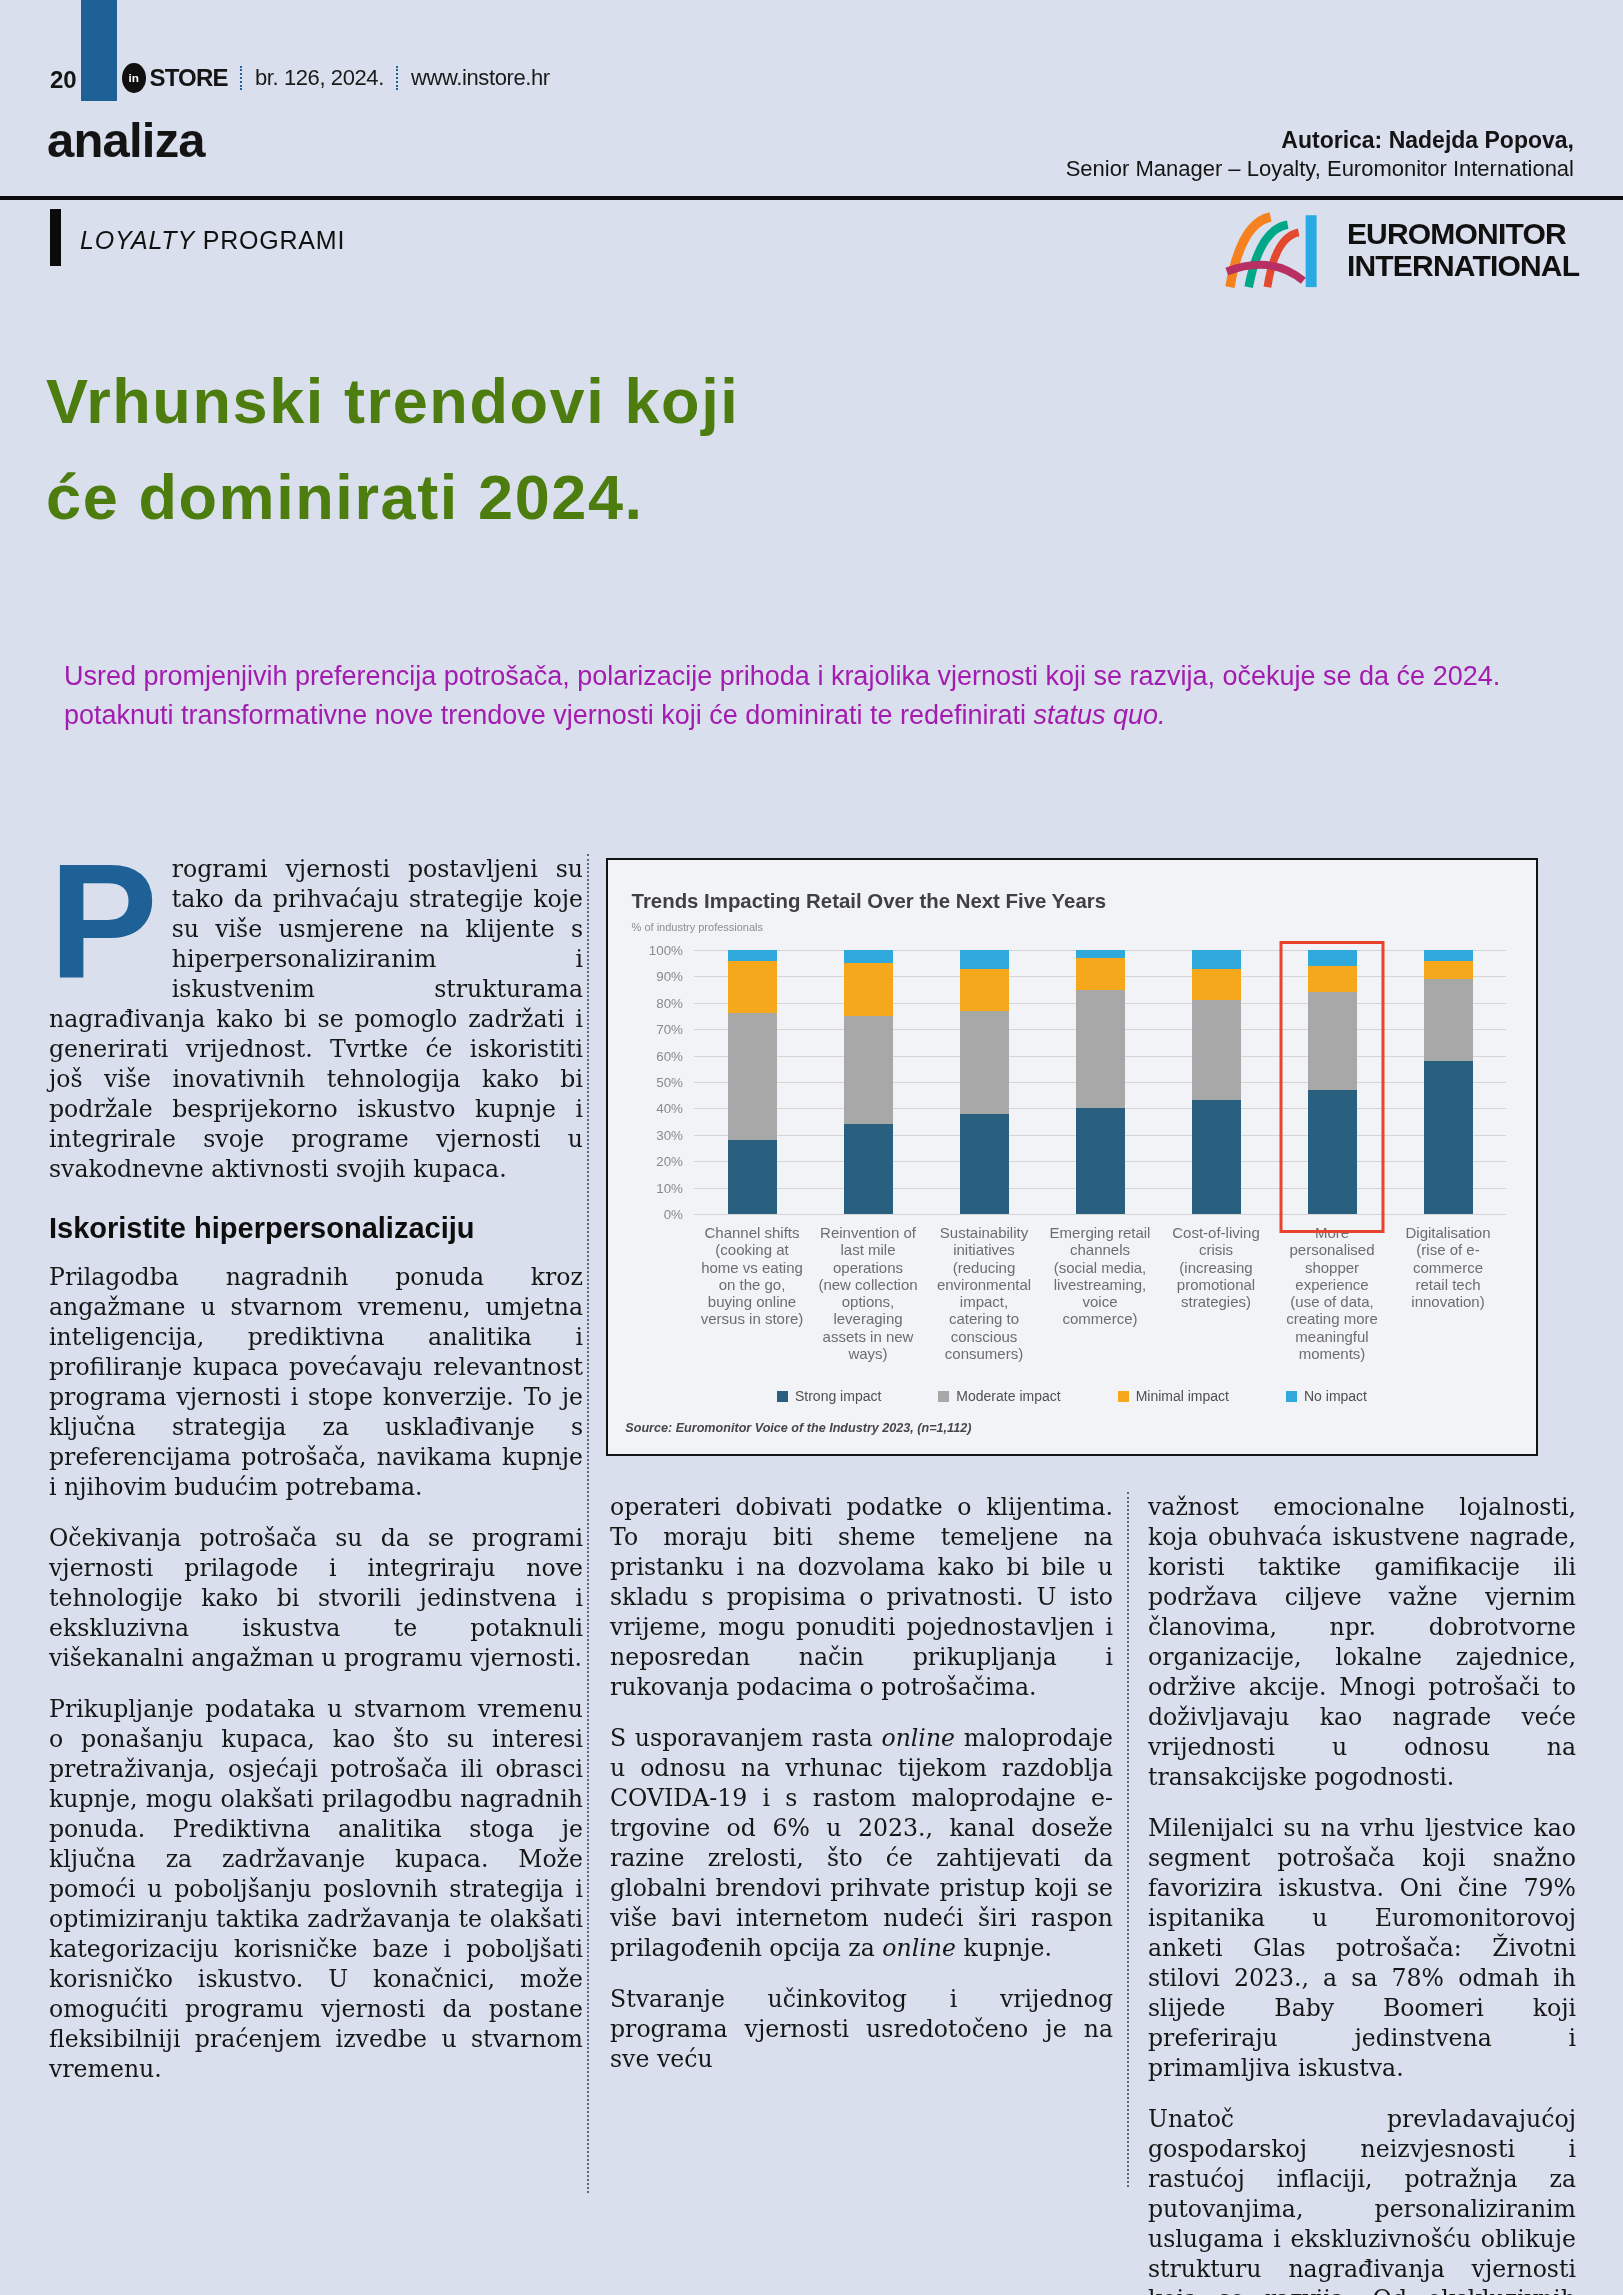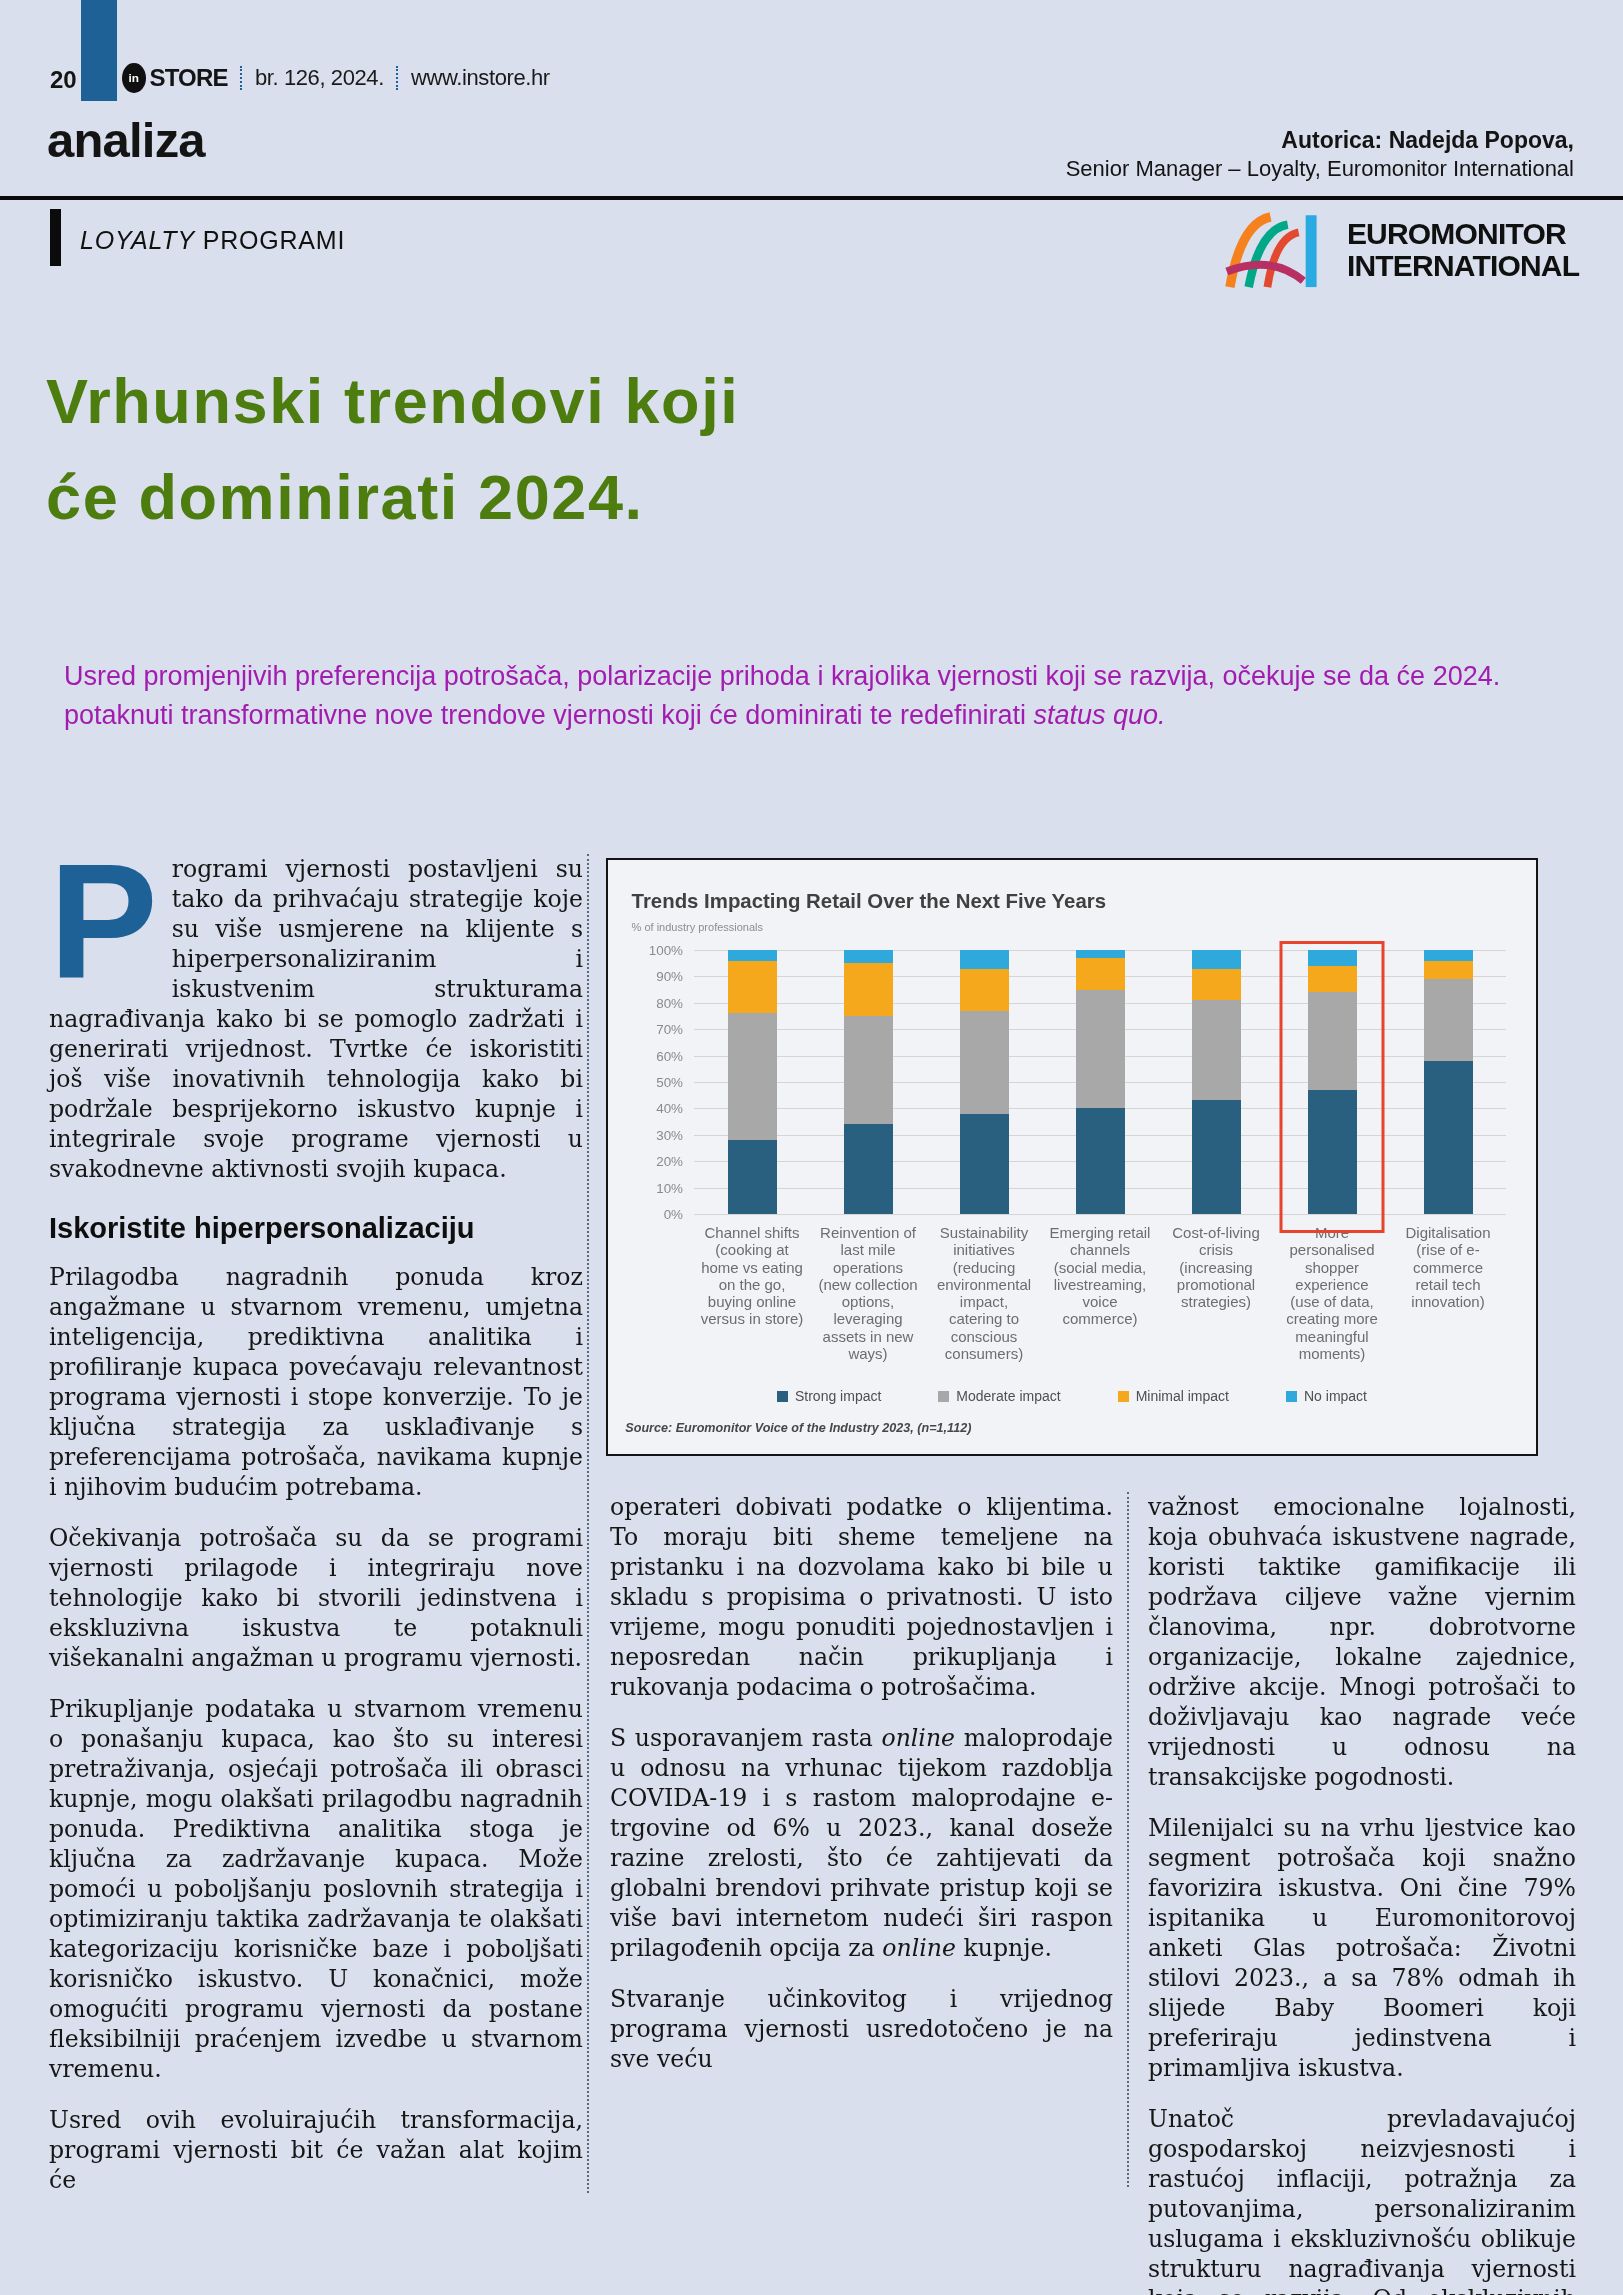--- a/index.html
+++ b/index.html
@@ -125,21 +125,20 @@
   <div class="intro">
     <span>Usred promjenjivih preferencija potrošača, polarizacije prihoda i krajolika vjernosti koji se razvija, očekuje se da će 2024. potaknuti transformativne nove trendove vjernosti koji će dominirati te redefinirati </span><em>status quo.</em>
   </div>
 
   <div class="col col1">
     <p><span class="dropcap">P</span><span>rogrami vjernosti postavljeni su tako da prihvaćaju strategije koje su više usmjerene na klijente s hiperpersonaliziranim i iskustvenim strukturama nagrađivanja kako bi se pomoglo zadržati i generirati vrijednost. Tvrtke će iskoristiti još više inovativnih tehnologija kako bi podržale besprijekorno iskustvo kupnje i integrirale svoje programe vjernosti u svakodnevne aktivnosti svojih kupaca.</span></p>
     <div class="subhead">Iskoristite hiperpersonalizaciju</div>
     <p>Prilagodba nagradnih ponuda kroz angažmane u stvarnom vremenu, umjetna inteligencija, prediktivna analitika i profiliranje kupaca povećavaju relevantnost programa vjernosti i stope konverzije. To je ključna strategija za usklađivanje s preferencijama potrošača, navikama kupnje i njihovim budućim potrebama.</p>
     <p>Očekivanja potrošača su da se programi vjernosti prilagode i integriraju nove tehnologije kako bi stvorili jedinstvena i ekskluzivna iskustva te potaknuli višekanalni angažman u programu vjernosti.</p>
     <p>Prikupljanje podataka u stvarnom vremenu o ponašanju kupaca, kao što su interesi pretraživanja, osjećaji potrošača ili obrasci kupnje, mogu olakšati prilagodbu nagradnih ponuda. Prediktivna analitika stoga je ključna za zadržavanje kupaca. Može pomoći u poboljšanju poslovnih strategija i optimiziranju taktika zadržavanja te olakšati kategorizaciju korisničke baze i poboljšati korisničko iskustvo. U konačnici, može omogućiti programu vjernosti da postane fleksibilniji praćenjem izvedbe u stvarnom vremenu.</p>
-    <p>Usred ovih evoluirajućih transformacija, programi vjernosti bit će važan alat kojim će</p>
   </div>
   <div class="dotted-div div1"></div>
 
   <div class="chart">
     <div class="c-title">Trends Impacting Retail Over the Next Five Years</div>
     <div class="c-sub">% of industry professionals</div>
     <div class="c-plot">
         <div class="gridline" style="top: 0%;"></div>
         <div class="ytick" style="top: 0%;">100%</div>
         <div class="gridline" style="top: 10%;"></div>

